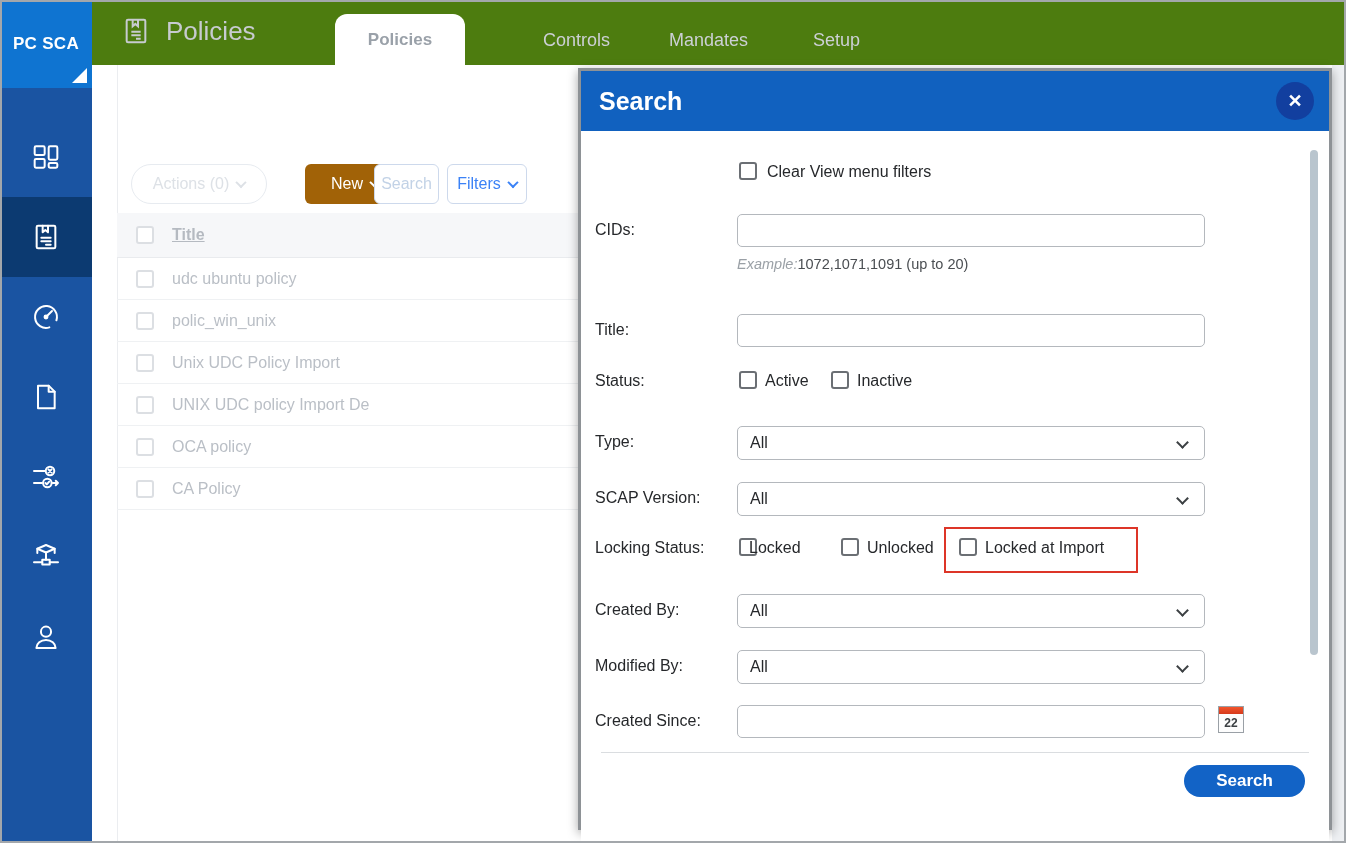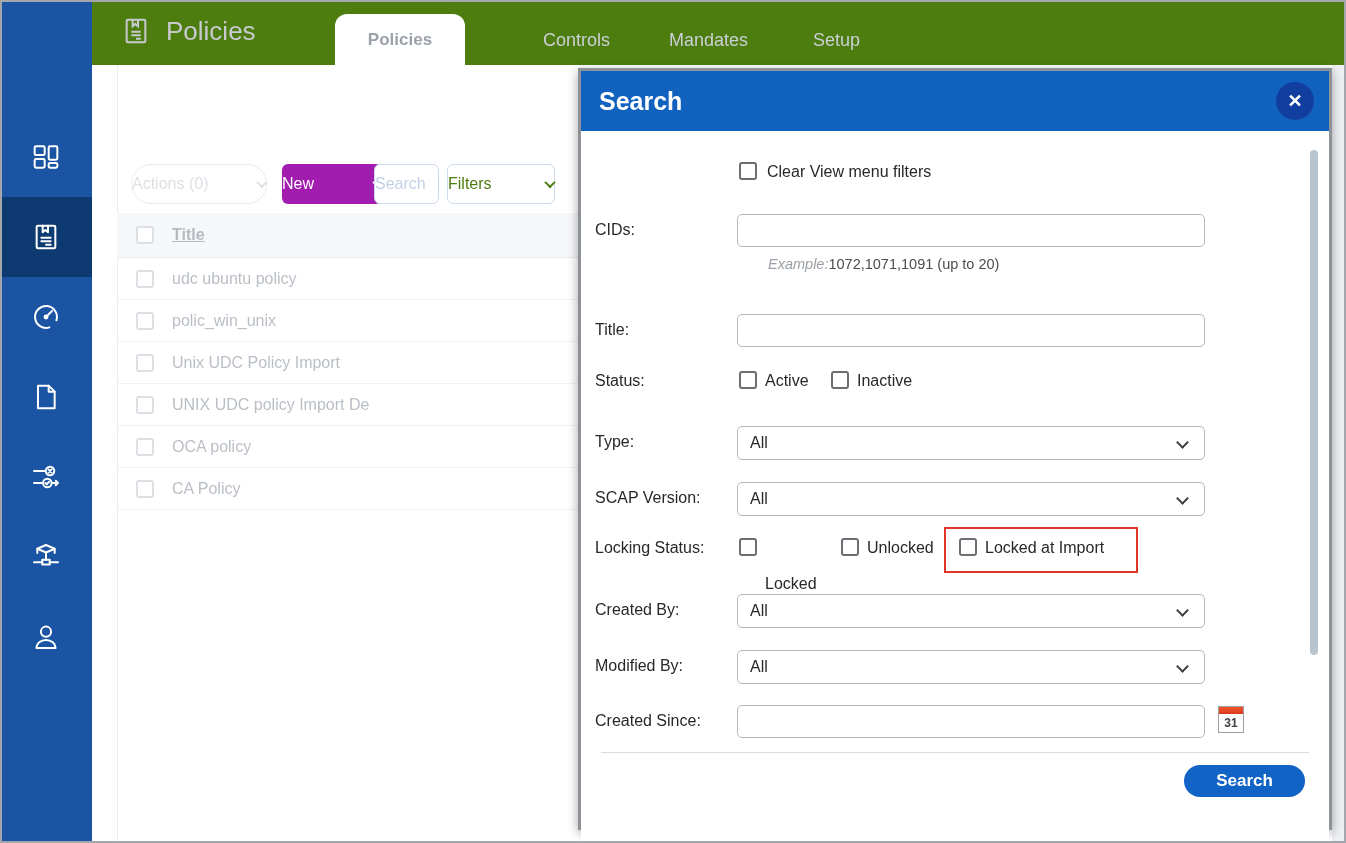--- a/index.html
+++ b/index.html
@@ -29,26 +29,26 @@
   .pg-title { font-size:26px; color:#c7cbd0; }
 
   .tab-active { position:absolute; left:243px; top:14px; width:130px; height:52px; background:#ffffff;
                 border-radius:12px 12px 0 0; display:flex; align-items:center; justify-content:center;
                 font-size:17px; font-weight:600; color:#9aa1a9; }
   .tab { position:absolute; top:14px; height:52px; display:flex; align-items:center; font-size:18px; color:#ccd0d5;margin-left:46px; }
   .tab-controls { left:405px; } .tab-mandates { left:531px; } .tab-setup { left:675px; }
 
   
   .toolbar { position:absolute; left:0; top:99px; height:40px; width:100%; }
-  .btn { position:absolute; top:0; height:40px; display:flex; align-items:center; justify-content:space-between; gap:8px;
+  .btn { position:absolute; top:0; height:40px; display:flex; align-items:center; justify-content:center; gap:8px;
          font-size:16px; border-radius:6px; cursor:pointer; background:#fff; }
   .btn-actions { left:39px; width:136px; border:1px solid #e7ebf0; border-radius:20px; color:#dde1e6; }
-  .btn-new { left:190px; width:100px; background:#a21caf; color:#ffffff; }
+  .btn-new { left:213px; width:100px; background:#a16207; color:#ffffff; }
   .btn-search { left:282px; width:65px; border:1px solid #cdd9ec; color:#c2d2e6; }
-  .btn-filters { left:355px; width:108px; border:1px solid #cdd9ec; color:#4d7c0f; }
+  .btn-filters { left:355px; width:80px; border:1px solid #cdd9ec; color:#3b82f6; }
   .chev { width:8px; height:8px; border-right:2px solid currentColor; border-bottom:2px solid currentColor;
           transform:rotate(45deg) translate(-1px,-1px); display:inline-block; }
 
   
   .tbl { position:absolute; left:25px; top:148px; width:980px; }
   .tbl-head { height:45px; background:#f6f7f9; border-bottom:1px solid #e9ebee; display:flex; align-items:center; }
   .tbl-row { height:42px; border-bottom:1px solid #eff1f3; display:flex; align-items:center; }
   .cb-dim { width:18px; height:18px; border:2px solid #dcdfe3; border-radius:3px; background:#fff; margin-left:19px; flex:none; }
   .tbl-head .col-title { margin-left:18px; font-size:16px; font-weight:bold; color:#b5bac1;text-decoration:underline; }
   .tbl-row .cell { margin-left:18px; font-size:16px; color:#babfc6; }
@@ -68,39 +68,43 @@
   .cblab { position:absolute; font-size:16px; color:#26282b; }
 
   .tinput { position:absolute; left:156px; width:468px; height:33px; border:1px solid #b4b8bd; border-radius:5px;
             font-size:15px; padding:0 10px; color:#26282b; font-family:"Liberation Sans",sans-serif; outline:none; }
   .fselect { position:absolute; left:156px; width:468px; height:34px; border:1px solid #b4b8bd; border-radius:5px;
              background:#fff; font-size:16px; color:#26282b; display:flex; align-items:center; padding-left:12px; cursor:pointer; }
   .fselect .chev2 { position:absolute; right:17px; top:11px; width:9px; height:9px;
                     border-right:2px solid #3c4043; border-bottom:2px solid #3c4043; transform:rotate(45deg); }
 
   .example-line { position:absolute; left:156px; top:125px; font-size:14.5px; }
-  .example-prefix { font-style:italic; color:#9aa0a6;margin-left:31px; }
+  .example-prefix { font-style:italic; color:#9aa0a6; }
   .example-text { color:#4a4e52; }
 
   .redbox { position:absolute; left:363px; top:396px; width:194px; height:46px; border:2px solid #dd3528; pointer-events:none; }
 
   .cal { position:absolute; left:637px; top:575px; width:26px; height:27px; border:1px solid #9aa0a6; background:#fdfdfd; cursor:pointer; }
   .cal-top { height:7px; background:linear-gradient(#f2552c,#d63a1c); }
   .cal-day { text-align:center; font-size:12px; font-weight:bold; color:#3c4043; line-height:18px; }
 
   .divider { position:absolute; left:20px; right:20px; top:621px; height:1px; background:#dadde0; }
   .modal-search-btn { position:absolute; left:603px; top:634px; width:121px; height:32px; border-radius:16px;
                       background:#1263c6; color:#ffffff; font-size:17px; font-weight:bold; border:none;
                       display:flex; align-items:center; justify-content:center; cursor:pointer; font-family:"Liberation Sans",sans-serif; }
   .mscroll { position:absolute; left:729px; top:19px; width:8px; height:505px; border-radius:4px; background:#b9c5ce; cursor:pointer; }
 </style>
 </head>
 <body>
 
 <div class="sidebar">
+  <div class="brand">
+    <span>PC SCA</span>
+    <span class="brand-corner"></span>
+  </div>
   <div class="nav">
     <div class="nav-item">
       <svg viewBox="0 0 24 24">
         <rect x="3.5" y="4" width="7.5" height="6.5" rx="1"></rect>
         <rect x="3.5" y="13.5" width="7.5" height="6.5" rx="1"></rect>
         <rect x="14" y="4" width="6.5" height="10" rx="1"></rect>
         <rect x="14" y="16.5" width="6.5" height="3.5" rx="1"></rect>
       </svg>
     </div>
     <div class="nav-item active">
@@ -256,21 +260,21 @@
     </div>
 
     <span class="flabel" style="top:358px;">SCAP Version:</span>
     <div class="fselect" style="top:351px;">
       <span>All</span>
       <span class="chev2"></span>
     </div>
 
     <span class="flabel" style="top:408px;">Locking Status:</span>
     <span class="cbx" style="left:158px; top:407px;"></span>
-    <span class="cblab" style="left:184px; top:408px;margin-top:36px;">Locked</span>
+    <span class="cblab" style="left:168px; top:408px;">Locked</span>
     <span class="cbx" style="left:260px; top:407px;"></span>
     <span class="cblab" style="left:286px; top:408px;">Unlocked</span>
     <span class="cbx" style="left:378px; top:407px;"></span>
     <span class="cblab" style="left:404px; top:408px;">Locked at Import</span>
     <div class="redbox"></div>
 
     <span class="flabel" style="top:470px;">Created By:</span>
     <div class="fselect" style="top:463px;">
       <span>All</span>
       <span class="chev2"></span>
@@ -279,21 +283,21 @@
     <span class="flabel" style="top:526px;">Modified By:</span>
     <div class="fselect" style="top:519px;">
       <span>All</span>
       <span class="chev2"></span>
     </div>
 
     <span class="flabel" style="top:581px;">Created Since:</span>
     <input class="tinput" style="top: 574px;">
     <div class="cal">
       <div class="cal-top"></div>
-      <div class="cal-day">31</div>
+      <div class="cal-day">22</div>
     </div>
 
     <div class="divider"></div>
     <button class="modal-search-btn">
       <span>Search</span>
     </button>
 
     <div class="mscroll"></div>
   </div>
 </div>

